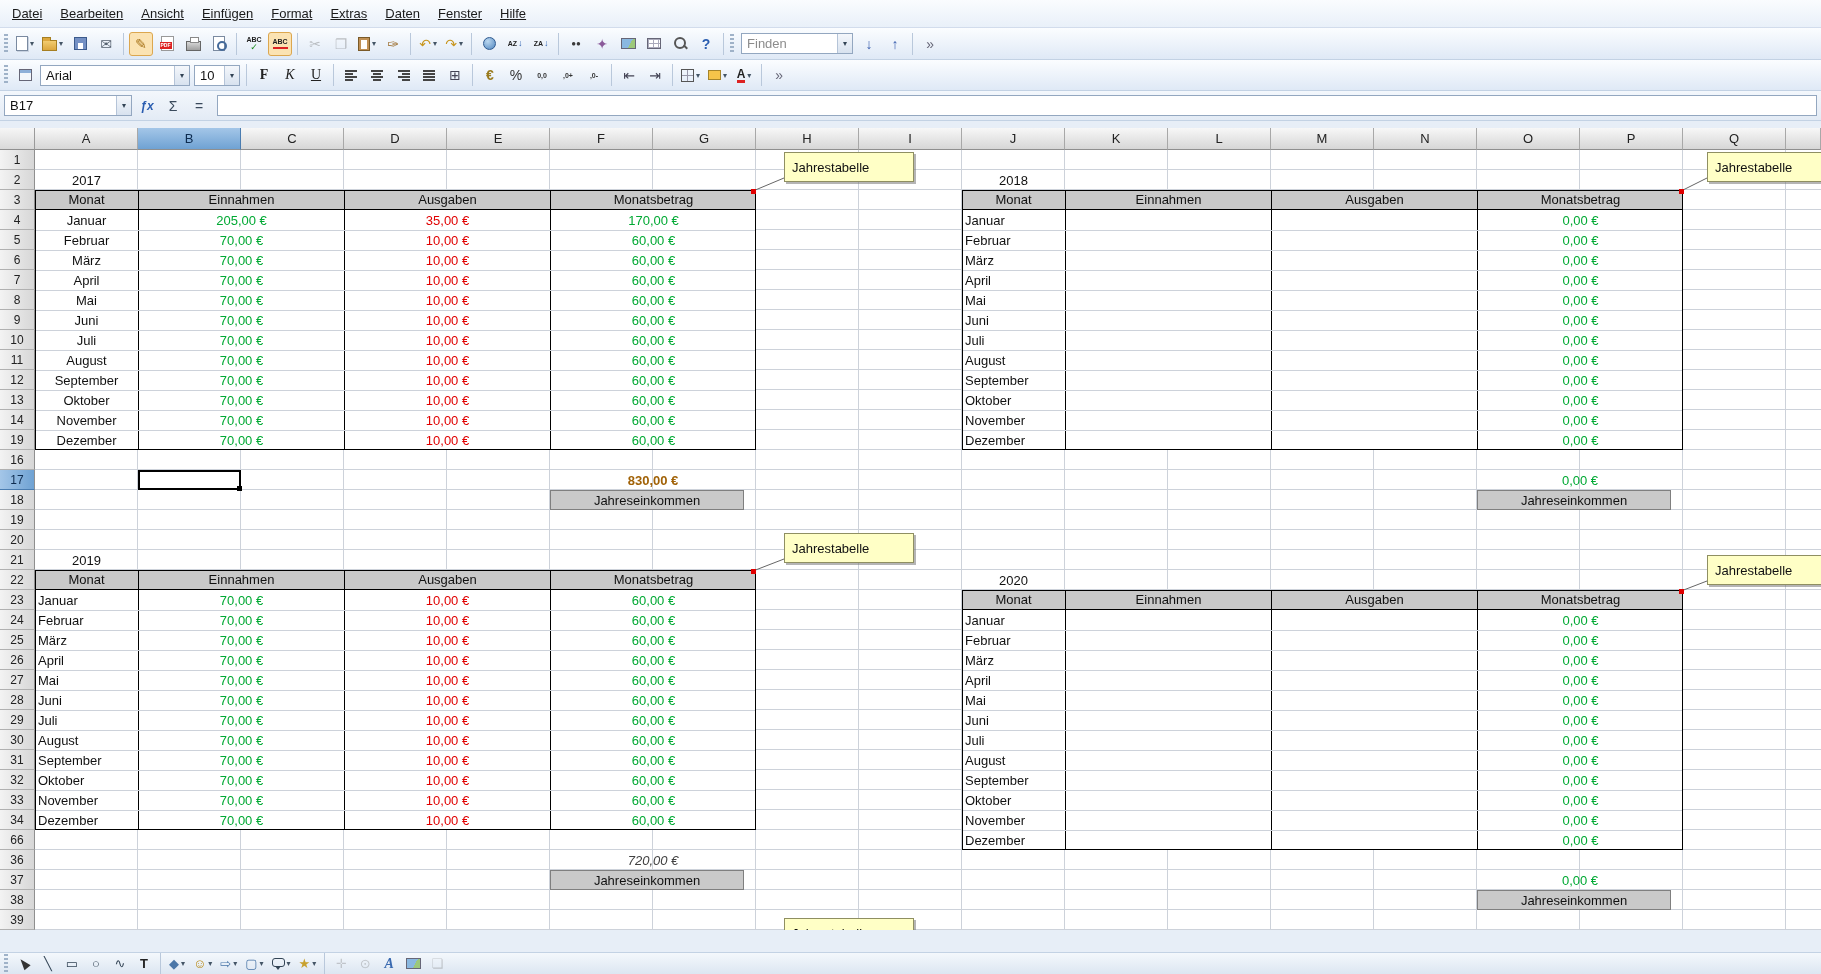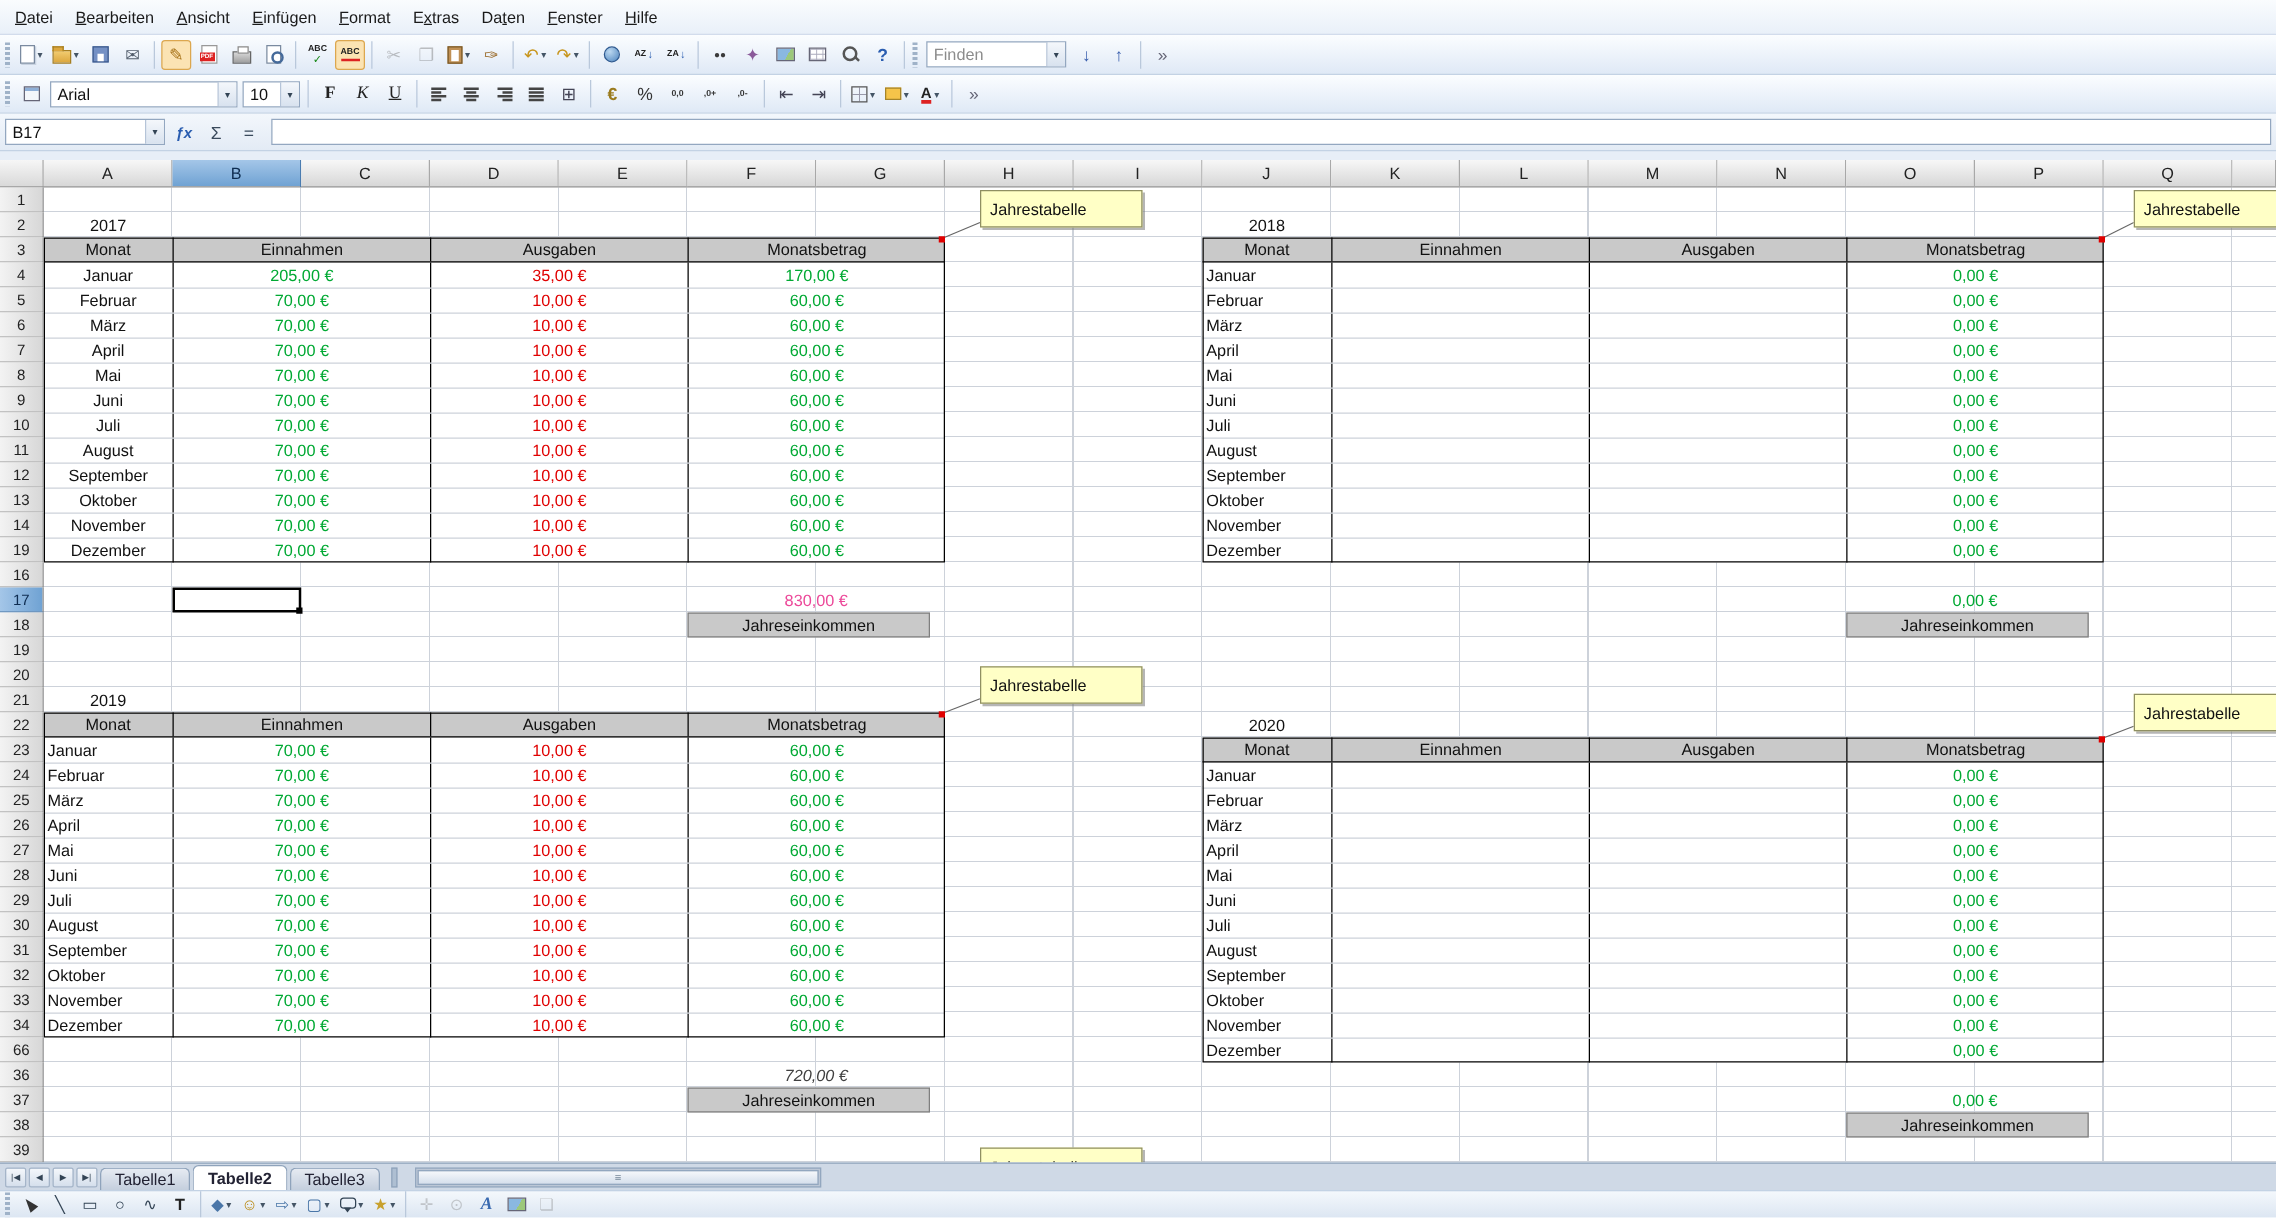--- a/index.html
+++ b/index.html
@@ -1,21 +1,21 @@
 <!DOCTYPE html>
 <html><head>
 <meta charset="utf-8">
 <style>
 *{box-sizing:border-box;margin:0;padding:0;}
 html,body{width:1821px;height:974px;overflow:hidden;}
 body{font-family:"Liberation Sans","DejaVu Sans",sans-serif;background:#eef3fa;}
 #app{position:relative;width:1821px;height:974px;background:#e7eef7;overflow:hidden;}
 .bar{position:absolute;left:0;right:0;display:flex;align-items:center;}
 #menu-bar{top:0;height:28px;background:linear-gradient(#fafcfe,#e9f0f9);border-bottom:1px solid #d2dcec;padding:0 3px;z-index:10;}
-.menu-item{padding:5px 9px;font-size:13px;color:#1a1a1a;cursor:default;}
+.menu-item{padding:5px 9px;font-size:13px;color:#1a1a1a;cursor:default;text-decoration:underline;}
 .accel{text-decoration:underline;}
 #tb-std{top:28px;height:32px;background:linear-gradient(#fbfdff,#dfe9f6);border-bottom:1px solid #c3d2e4;padding:0 2px;z-index:10;}
 #tb-fmt{top:60px;height:31px;background:linear-gradient(#fbfdff,#dfe9f6);border-bottom:1px solid #c3d2e4;padding:0 2px;z-index:10;}
 #formula-bar{top:91px;height:30px;background:linear-gradient(#f3f7fc,#e3ebf5);border-bottom:1px solid #c3d2e4;padding:0 4px;gap:2px;z-index:10;}
 .tbtn{display:inline-flex;align-items:center;justify-content:center;height:24px;min-width:24px;padding:0 2px;border:1px solid transparent;border-radius:3px;margin:0 1px;cursor:default;}
 .tbtn .glyph{font-size:14px;line-height:1;display:inline-flex;align-items:center;justify-content:center;color:#3a4a5c;}
 .tbtn.pressed{background:#fbe3b3;border-color:#dca74f;}
 .tbtn.disabled{opacity:.35;}
 .dd{font-size:8px;color:#456;margin-left:2px;}
 .tb-sep{width:1px;height:22px;background:#b9c8db;margin:0 4px;flex:none;}
@@ -465,21 +465,21 @@
           <div class="t-cell gb" style="width: 206px; color: rgb(224, 0, 0);">10,00 €</div>
           <div class="t-cell gb" style="width: 206px; color: rgb(0, 169, 51);">60,00 €</div>
         </div>
         <div class="t-row">
           <div class="t-cell" style="width: 103px;">Dezember</div>
           <div class="t-cell gb" style="width: 206px; color: rgb(0, 169, 51);">70,00 €</div>
           <div class="t-cell gb" style="width: 206px; color: rgb(224, 0, 0);">10,00 €</div>
           <div class="t-cell gb" style="width: 206px; color: rgb(0, 169, 51);">60,00 €</div>
         </div>
       </div>
-      <div class="totalval" style="left: 550px; top: 342px; color: #ec4899;">830,00 €</div>
+      <div class="totalval" style="left: 550px; top: 342px; color: #a16207; font-weight: bold;">830,00 €</div>
       <div class="totallabel" style="left: 550px; top: 362px;">Jahreseinkommen</div>
       <div class="yearlabel" style="left: 962px; top: 42px; width: 103px;">2018</div>
       <div class="ss-table" style="left: 962px; top: 62px; width: 721px; height: 260px;">
         <div class="t-row hdr">
           <div class="t-cell" style="width: 103px;">Monat</div>
           <div class="t-cell gb" style="width: 206px;">Einnahmen</div>
           <div class="t-cell gb" style="width: 206px;">Ausgaben</div>
           <div class="t-cell gb" style="width: 206px;">Monatsbetrag</div>
         </div>
         <div class="t-row">
@@ -735,33 +735,20 @@
       <div class="notemark" style="left: 751px; top: 61px;"></div>
       <div class="note" style="left: 784px; top: 24px;">Jahrestabelle</div>
       <div class="notemark" style="left: 1679px; top: 61px;"></div>
       <div class="note" style="left: 1707px; top: 24px;">Jahrestabelle</div>
       <div class="notemark" style="left: 751px; top: 441px;"></div>
       <div class="note" style="left: 784px; top: 405px;">Jahrestabelle</div>
       <div class="notemark" style="left: 1679px; top: 461px;"></div>
       <div class="note" style="left: 1707px; top: 427px;">Jahrestabelle</div>
       <div class="note" style="left: 784px; top: 790px;">Jahrestabelle</div>
     </div>
-  <div id="tabbar" class="bar">
-      <span class="navbtn">|◀</span>
-      <span class="navbtn">◀</span>
-      <span class="navbtn">▶</span>
-      <span class="navbtn">▶|</span>
-      <span class="sheet-tab">Tabelle1</span>
-      <span class="sheet-tab active">Tabelle2</span>
-      <span class="sheet-tab">Tabelle3</span>
-      <span class="tab-splitter"></span>
-      <div class="hscroll">
-        <div class="hthumb"></div>
-      </div>
-    </div>
   <div id="tb-draw" class="bar">
       <span class="tb-grip"></span>
       <span class="tbtn">
         <span class="glyph ic-cursor"></span>
       </span>
       <span class="tbtn">
         <span class="glyph" style="color: rgb(51, 68, 85);">╲</span>
       </span>
       <span class="tbtn">
         <span class="glyph" style="color: rgb(51, 68, 85);">▭</span>

